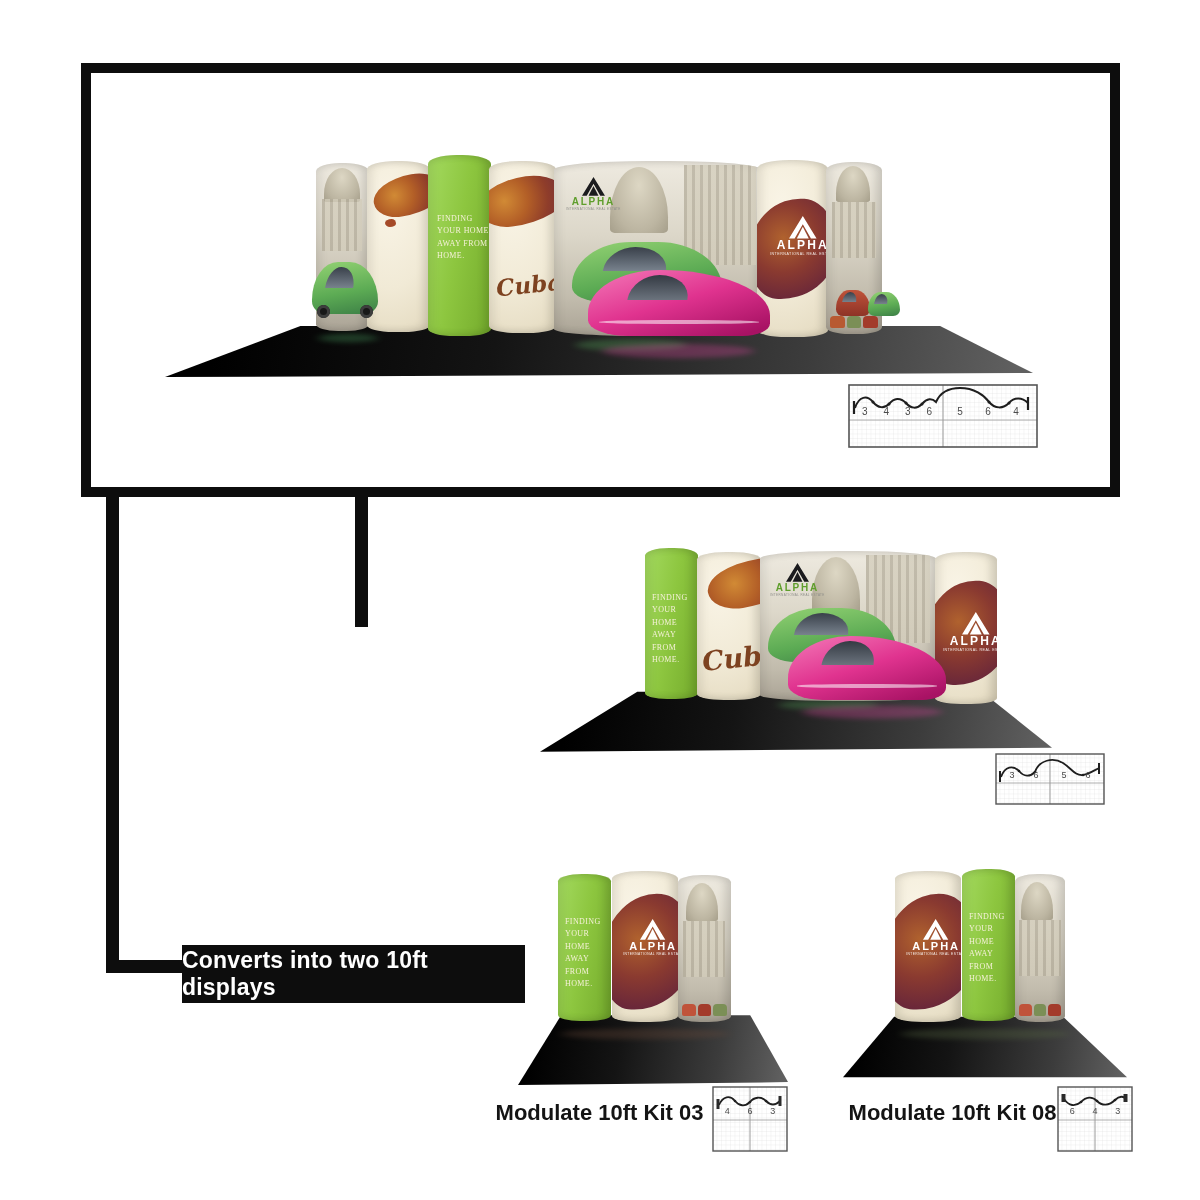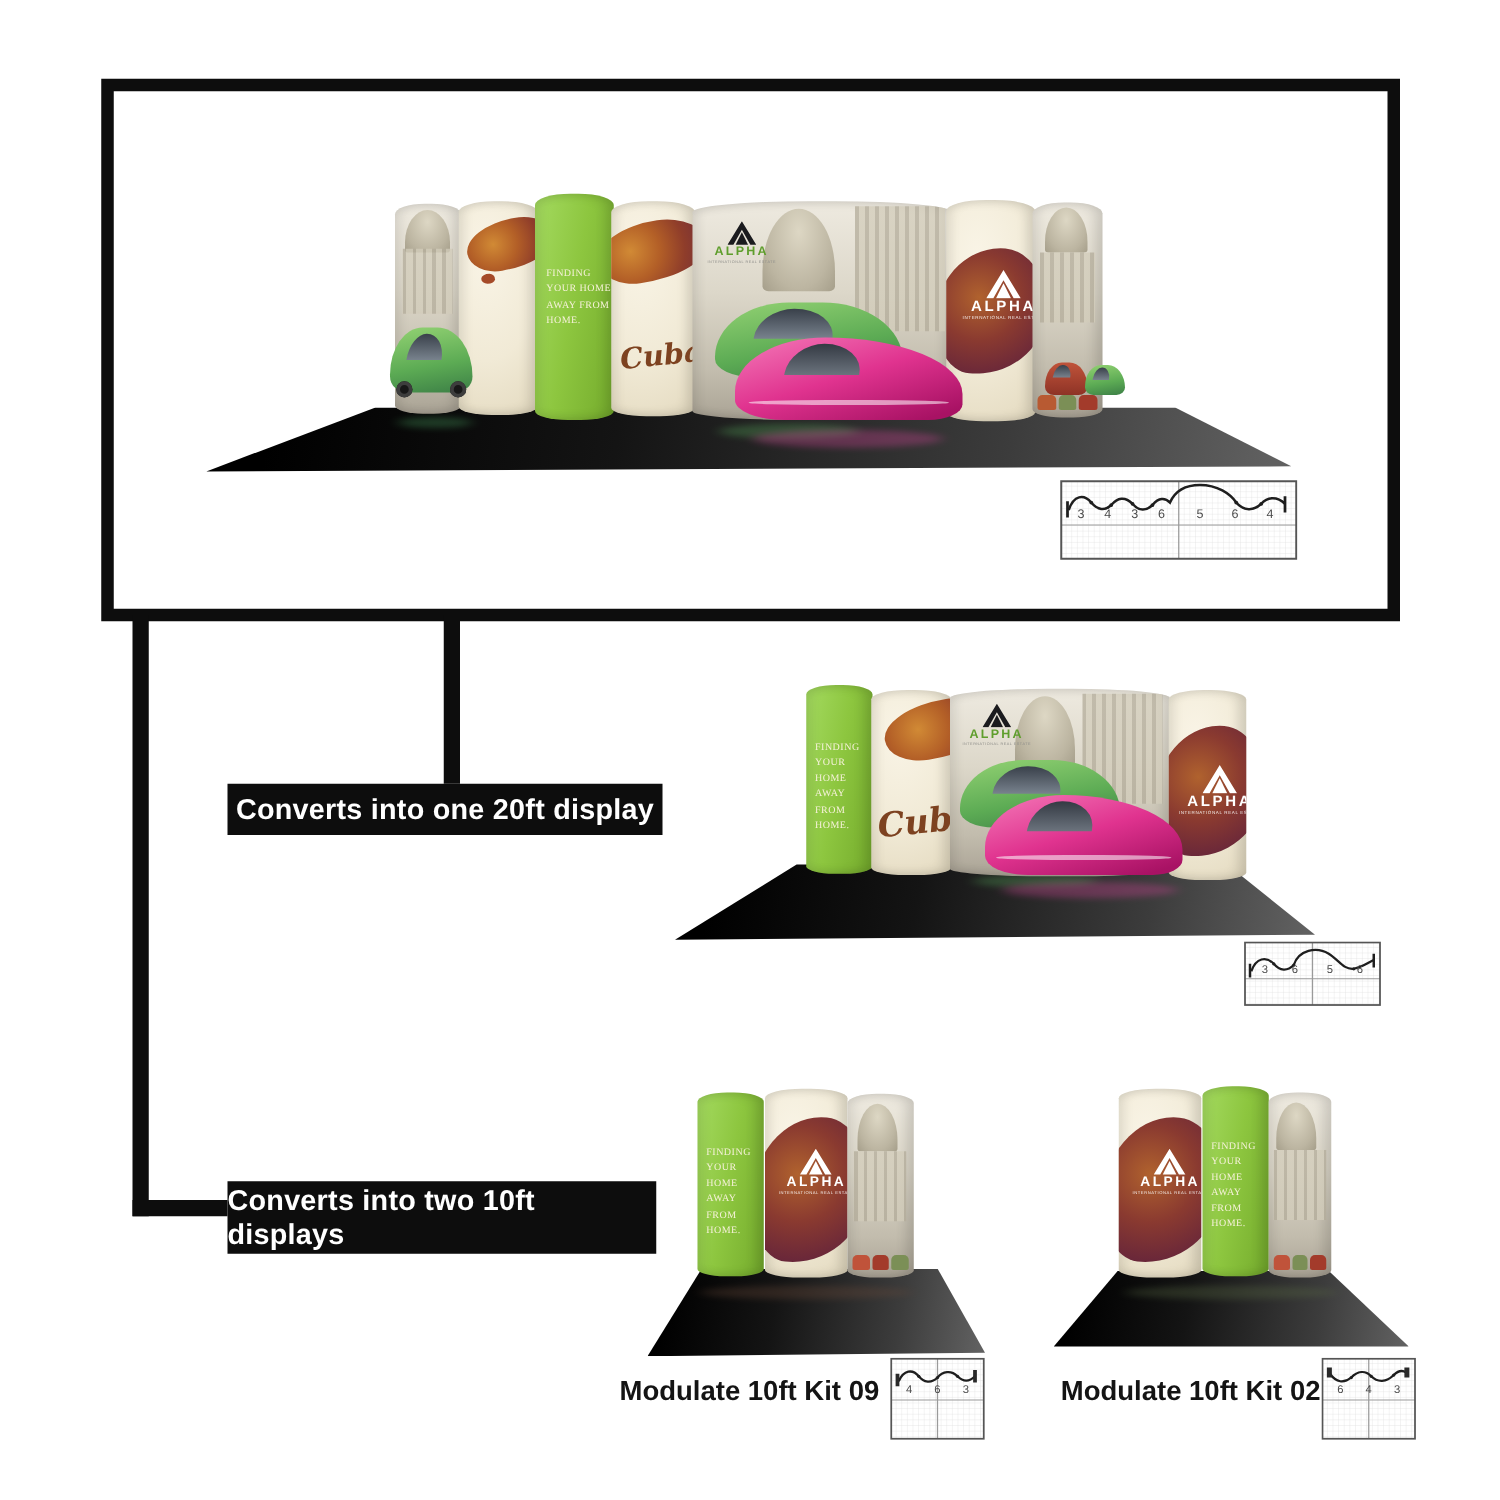--- a/index.html
+++ b/index.html
@@ -174,23 +174,20 @@
       <span>5</span>
       <span>6</span>
       <span>4</span>
     </div>
   </div>
 
   <div class="connector" style="left:355px;top:492px;width:13px;height:135px"></div>
   <div class="connector" style="left:106px;top:492px;width:13px;height:481px"></div>
   <div class="connector" style="left:106px;top:960px;width:76px;height:13px"></div>
 
-  <div class="branch-label" style="left:182px;top:627px;width:348px;height:41px">
-    <span>Converts into one 20ft display</span>
-  </div>
   <div class="branch-label" style="left:182px;top:945px;width:343px;height:58px">
     <span>Converts into two 10ft displays</span>
   </div>
 
   <div class="floor" style="left:540px;top:689px;width:512px;height:66px;clip-path:polygon(0 95%,19% 4%,86.3% 4%,100% 89%)"></div>
   <div class="refl" style="left:778px;top:696px;width:100px;height:18px;background:#55a659"></div>
   <div class="refl" style="left:802px;top:700px;width:140px;height:24px;background:#d6459a"></div>
 
   <div class="panel green" style="left:645px;top:548px;width:53px;height:151px">
     <div class="tagline" style="left:7px;top:44px">
@@ -287,21 +284,21 @@
     <div class="dome" style="left:8px;top:8px;width:32px;height:38px"></div>
     <div class="colonnade" style="left:5px;top:46px;width:42px;height:56px"></div>
     <div class="mini-cars">
       <div style="background:#c0533a"></div>
       <div style="background:#a33b2b"></div>
       <div style="background:#7b8f56"></div>
     </div>
   </div>
 
   <div class="kit-caption" style="left:492px;top:1100px;width:215px">
-    <span>Modulate 10ft Kit 09</span>
+    <span>Modulate 10ft Kit 03</span>
   </div>
 
   <div class="schematic" style="left:712px;top:1086px;width:76px;height:66px">
     <svg viewBox="0 0 76 66" preserveAspectRatio="none">
       <defs>
           <pattern id="g10a" width="4.5" height="4.5" patternUnits="userSpaceOnUse">
             <path d="M4.5 0H0V4.5" fill="none" stroke="#dcdcdc" stroke-width="0.5"></path>
           </pattern>
         </defs>
       <rect x="1" y="1" width="74" height="64" fill="#fff"></rect>
@@ -351,21 +348,21 @@
     <div class="dome" style="left:6px;top:8px;width:32px;height:38px"></div>
     <div class="colonnade" style="left:4px;top:46px;width:42px;height:56px"></div>
     <div class="mini-cars">
       <div style="background:#c0533a"></div>
       <div style="background:#7b8f56"></div>
       <div style="background:#a33b2b"></div>
     </div>
   </div>
 
   <div class="kit-caption" style="left:845px;top:1100px;width:215px">
-    <span>Modulate 10ft Kit 02</span>
+    <span>Modulate 10ft Kit 08</span>
   </div>
 
   <div class="schematic" style="left:1057px;top:1086px;width:76px;height:66px">
     <svg viewBox="0 0 76 66" preserveAspectRatio="none">
       <defs>
           <pattern id="g10b" width="4.5" height="4.5" patternUnits="userSpaceOnUse">
             <path d="M4.5 0H0V4.5" fill="none" stroke="#dcdcdc" stroke-width="0.5"></path>
           </pattern>
         </defs>
       <rect x="1" y="1" width="74" height="64" fill="#fff"></rect>

